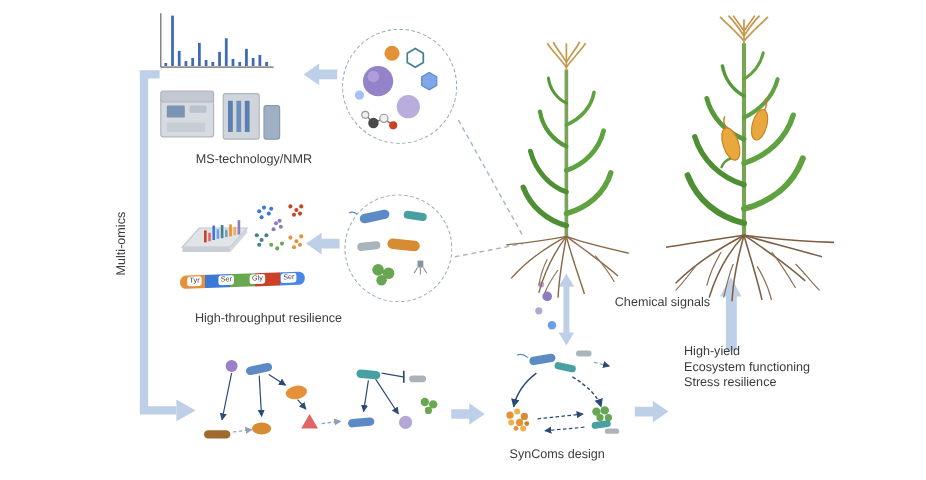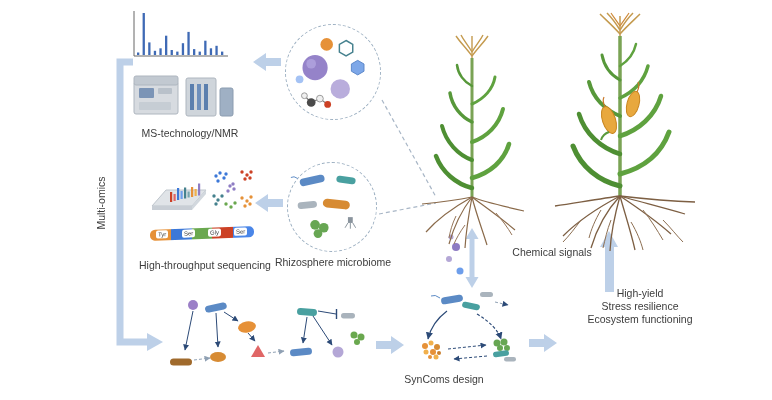--- a/index.html
+++ b/index.html
@@ -1,27 +1,27 @@
 <!DOCTYPE html>
 <html><head>
 <meta charset="utf-8">
 <style>
   *{margin:0;padding:0;box-sizing:border-box}
   body{font-family:"Liberation Sans",sans-serif;background:#fff}
   #canvas{position:relative;width:772px;height:400px;background:#ffffff;overflow:hidden}
   .icon{position:absolute;z-index:2}
-  .caption{position:absolute;font-size:10.5px;color:#3c3c3c;text-align:center;white-space:nowrap;z-index:3}
+  .caption{position:absolute;font-size:10.5px;color:#3c3c3c;text-align:right;white-space:nowrap;z-index:3}
   .vlabel{position:absolute;font-size:10.5px;color:#3c3c3c;transform:rotate(-90deg);z-index:3;width:70px;text-align:center}
   .bubble{position:absolute;border:1.5px dashed #9db0c2;border-radius:50%;background:#fff;z-index:2}
   #flow-layer{position:absolute;left:0;top:0;z-index:1}
   #ribbon{position:absolute;left:150px;top:228px;width:104px;height:11px;border-radius:5px;z-index:2;
     background:linear-gradient(90deg,#e69138 0 20%,#3c78d8 20% 40%,#6aa84f 40% 60%,#cc4125 60% 80%,#4a86e8 80% 100%);
     transform:skewY(-2deg)}
   #ribbon span{position:absolute;font-size:6px;background:#fff;border-radius:2px;padding:0 2px;line-height:8px;color:#444;top:1px}
-  #outcomes{position:absolute;left:570px;top:287px;width:140px;text-align:center;z-index:3}
+  #outcomes{position:absolute;left:570px;top:287px;width:140px;text-align:left;z-index:3}
   #outcomes div{font-size:10.5px;color:#3c3c3c;line-height:13px}
 </style>
 </head>
 <body>
 
 <div id="canvas">
 
   <svg id="flow-layer" width="772" height="400" viewBox="0 0 772 400">
 
     <path d="M133 62 L120 62 L120 342 L147 342" fill="none" stroke="#bdd0e8" stroke-width="7"></path>
@@ -171,37 +171,36 @@
           <circle cx="29" cy="37" r="1.7"></circle>
         </g>
     </svg>
   </div>
   <div id="ribbon">
     <span style="left:6px">Tyr</span>
     <span style="left:32px">Ser</span>
     <span style="left:58px">Gly</span>
     <span style="left:84px">Ser</span>
   </div>
-  <div class="caption" style="left:125px;top:259px;width:160px">High-throughput sequencing</div>
+  <div class="caption" style="left:125px;top:259px;width:160px">High-throughput resilience</div>
 
   <div class="bubble" style="left:287px;top:162px;width:90px;height:90px">
     <svg width="87" height="87" viewBox="0 0 90 90">
       <path d="M10,16 q-4,-3 -7,-1" stroke="#5b8ac5" fill="none" stroke-width="1"></path>
       <rect x="12" y="14" width="26" height="8" rx="4" fill="#5b8ac5" transform="rotate(-12 25 18)"></rect>
       <rect x="50" y="14" width="20" height="7" rx="3.5" fill="#49a0a0" transform="rotate(8 60 17.5)"></rect>
       <rect x="36" y="38" width="28" height="9" rx="4.5" fill="#d78b33" transform="rotate(6 50 42.5)"></rect>
       <rect x="10" y="40" width="20" height="7" rx="3.5" fill="#aab4bd" transform="rotate(-6 20 43.5)"></rect>
       <circle cx="28" cy="64" r="5" fill="#67a653"></circle>
       <circle cx="37" cy="67" r="5" fill="#67a653"></circle>
       <circle cx="31" cy="73" r="4.5" fill="#67a653"></circle>
       <rect x="62" y="56" width="5" height="6" fill="#8a949d"></rect>
       <path d="M62,62 l-3,5 M67,62 l3,5 M64.5,62 l0,6" stroke="#8a949d" stroke-width="1" fill="none"></path>
     </svg>
   </div>
-  <div class="caption" style="left:263px;top:256px;width:140px">Rhizosphere microbiome</div>
 
   <div class="icon" style="left:412px;top:20px">
     <svg width="132" height="235" viewBox="0 0 132 235">
       <g stroke="#c49a4e" stroke-width="1.4" fill="none">
         <path d="M60,38 L60,16"></path>
           <path d="M60,36 C54,28 48,22 44,16"></path>
           <path d="M60,36 C66,28 72,22 76,16"></path>
         <path d="M60,32 C56,25 52,21 49,15"></path>
           <path d="M60,32 C64,25 68,21 71,15"></path>
       </g>
@@ -355,17 +354,17 @@
         <rect x="99" y="69" width="12" height="4.5" rx="2.2" fill="#aab4bd"></rect>
       </g>
       <line x1="43" y1="61" x2="81" y2="57" stroke="#2c4a77" stroke-width="1" stroke-dasharray="3 2" marker-end="url(#mB)"></line>
       <line x1="82" y1="68" x2="49" y2="71" stroke="#2c4a77" stroke-width="1" stroke-dasharray="3 2" marker-end="url(#mB)"></line>
     </svg>
   </div>
   <div class="caption" style="left:384px;top:373px;width:120px">SynComs design</div>
 
   <div id="outcomes">
     <div>High-yield</div>
+    <div>Ecosystem functioning</div>
     <div>Stress resilience</div>
-    <div>Ecosystem functioning</div>
   </div>
 
 </div>
 
 </body></html>

